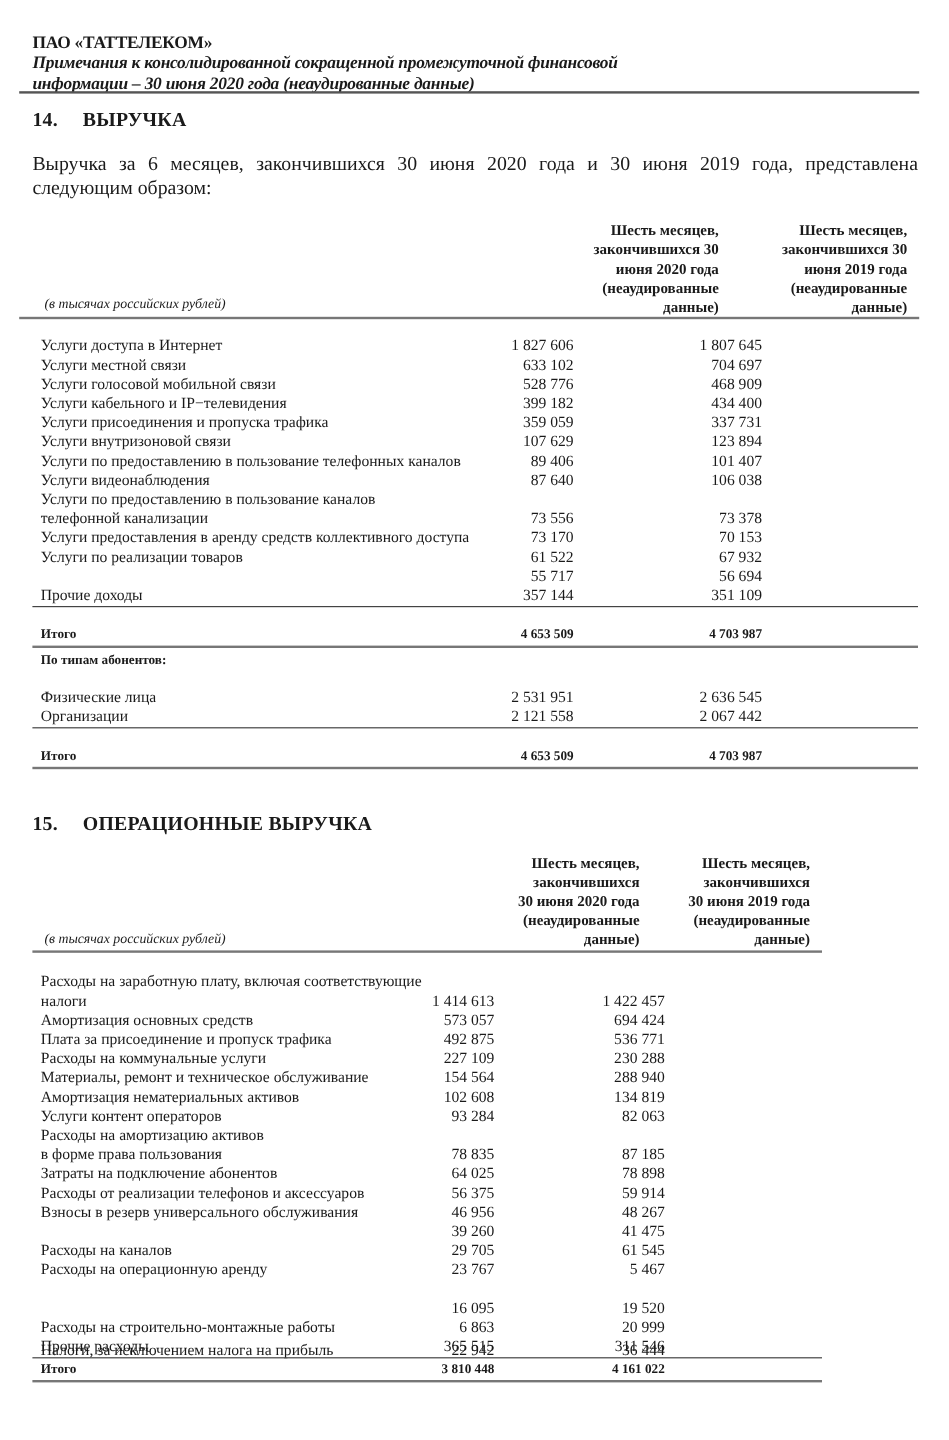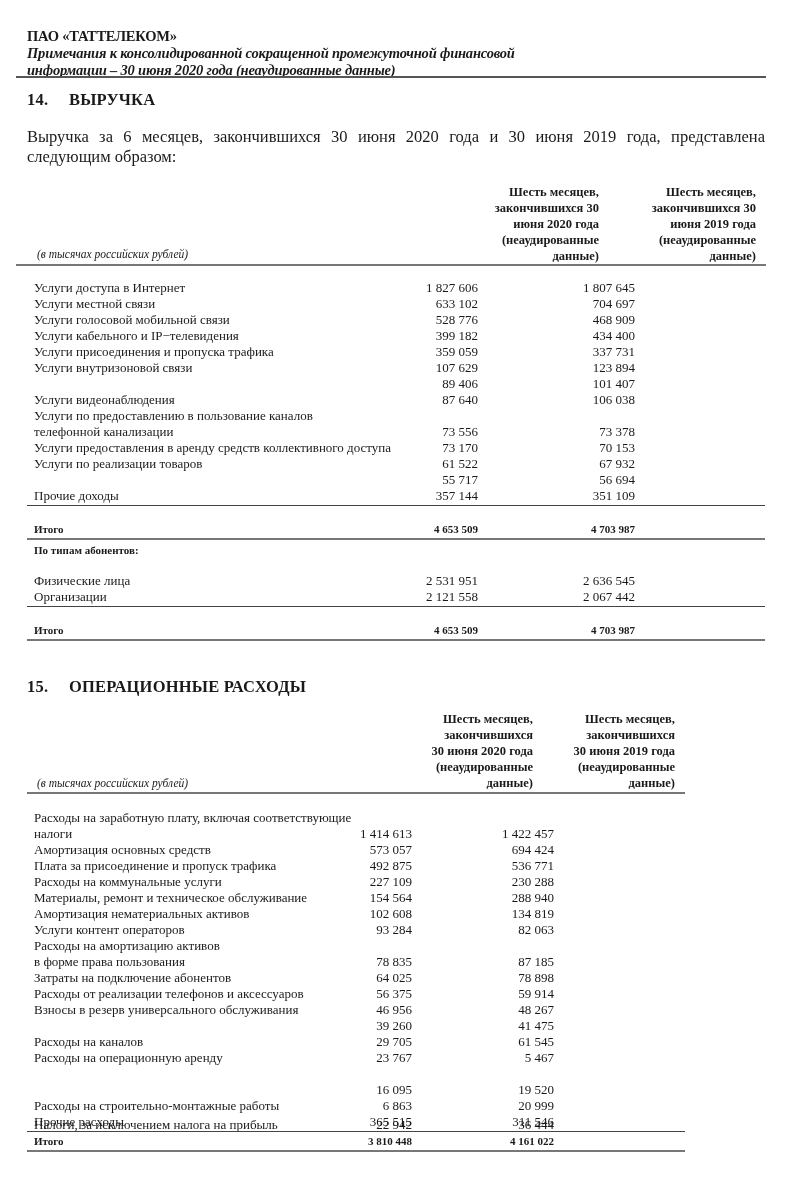--- a/index.html
+++ b/index.html
@@ -92,20 +92,21 @@
       <span class="lbl">Услуги присоединения и пропуска трафика</span>
       <span class="v1">359 059</span>
       <span class="v2">337 731</span>
     </div>
   <div class="row r1" style="top:360px;">
       <span class="lbl">Услуги внутризоновой связи</span>
       <span class="v1">107 629</span>
       <span class="v2">123 894</span>
     </div>
   <div class="row r1" style="top:376px;">
+      <span class="lbl">Услуги по предоставлению в пользование телефонных каналов</span>
       <span class="v1">89 406</span>
       <span class="v2">101 407</span>
     </div>
   <div class="row r1" style="top:392px;">
       <span class="lbl">Услуги видеонаблюдения</span>
       <span class="v1">87 640</span>
       <span class="v2">106 038</span>
     </div>
   <div class="row r1" style="top:408px;">
       <span class="lbl">Услуги по предоставлению в пользование каналов</span>
@@ -162,21 +163,21 @@
   <div class="rule thin" style="left:27px; width:738px; top:606px;"></div>
 
   <div class="row r1 bold" style="top:622px;">
       <span class="lbl">Итого</span>
       <span class="v1">4 653 509</span>
       <span class="v2">4 703 987</span>
     </div>
   <div class="rule" style="left:27px; width:738px; top:639px;"></div>
 
   <div class="sec-title" style="left:27px; top:677px;">
-    <span class="num">15.</span><span>ОПЕРАЦИОННЫЕ РАСХОДЫ</span>
+    <span class="num">15.</span><span>ОПЕРАЦИОННЫЕ ВЫРУЧКА</span>
   </div>
 
   <div class="colhdr" style="right:258px; top:711px; width:150px;">
     <div>Шесть месяцев,</div>
     <div>закончившихся</div>
     <div>30 июня 2020 года</div>
     <div>(неаудированные</div>
     <div>данные)</div>
   </div>
   <div class="colhdr" style="right:116px; top:711px; width:150px;">

